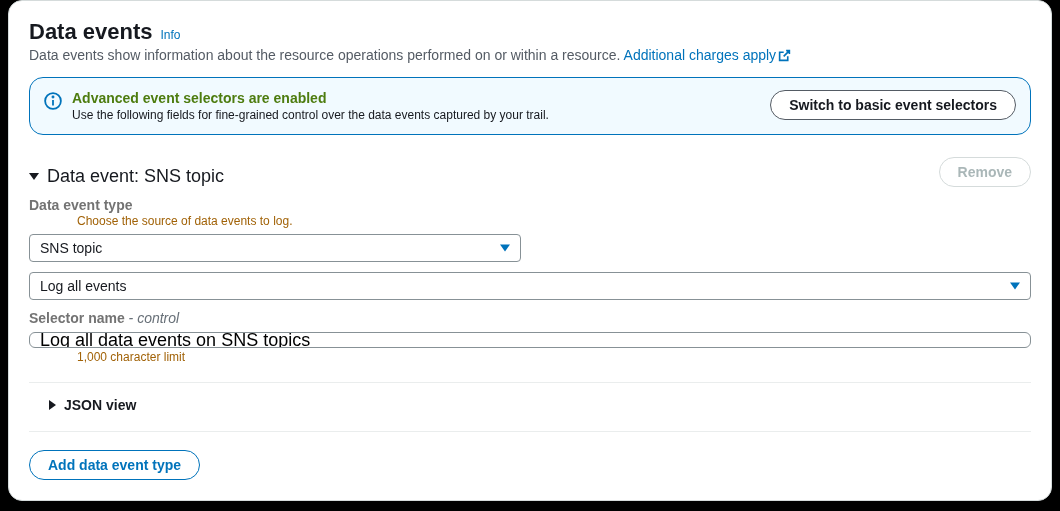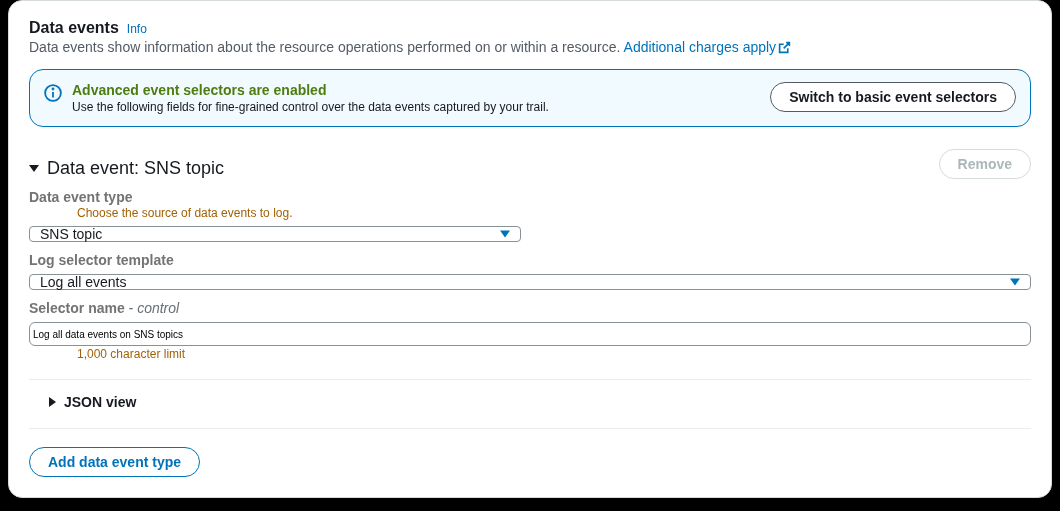--- a/index.html
+++ b/index.html
@@ -17,21 +17,21 @@
     width: 1044px;
     margin: 0 8px 8px 8px;
     padding: 18px 20px 20px 20px;
   }
   .panel-header {
     display: flex;
     align-items: baseline;
     gap: 8px;
   }
   .panel-title {
-    font-size: 16px;
+    font-size: 22px;
     font-weight: 700;
     color: #16191f;
     text-align: center;
   }
   .info-link {
     font-size: 12px;
     color: #0073bb;
     font-weight: 400;
     cursor: pointer;
   }
@@ -105,21 +105,21 @@
   }
   .section-title { font-size: 18px; color: #16191f; font-weight: 400; }
   .field { margin-top: 10px; }
   .field-label { font-weight: 700; font-size: 14px; color: #737373; }
   .field-hint { font-size: 12px; color: #a16207; margin-top: 1px; margin-left: 48px; }
   .optional { font-style: italic; font-weight: 400; color: #687078; }
   .select {
     position: relative;
     border: 1px solid #879196;
     border-radius: 4px;
-    height: 16px;
+    height: 28px;
     display: flex;
     align-items: center;
     padding: 0 34px 0 10px;
     margin-top: 6px;
     background: #fff;
     cursor: pointer;
   }
   .select .sel-caret {
     position: absolute;
     right: 10px;
@@ -128,25 +128,25 @@
     width: 0; height: 0;
     border-left: 5px solid transparent;
     border-right: 5px solid transparent;
     border-top: 7px solid #0073bb;
   }
   .select-narrow { width: 492px; }
   .select-full { width: 100%; }
   .text-input {
     border: 1px solid #879196;
     border-radius: 6px;
-    height: 24px;
+    height: 16px;
     width: 100%;
-    padding: 0 3px;
+    padding: 0 10px;
     margin-top: 6px;
-    font-size: 10px;
+    font-size: 18px;
     font-family: inherit;
   }
   .divider { border: none; border-top: 1px solid #eaeded; margin: 18px 0 0 0; }
   .json-row {
     display: flex;
     align-items: center;
     gap: 8px;
     margin-top: 14px;
     cursor: pointer;
     padding-left: 20px;
@@ -195,21 +195,20 @@
   <div class="field">
     <div class="field-label">Data event type</div>
     <div class="field-hint">Choose the source of data events to log.</div>
     <div class="select select-narrow">
       <span>SNS topic</span>
       <span class="sel-caret"></span>
     </div>
   </div>
 
   <div class="field">
-    <div class="field-label">Log selector template</div>
     <div class="select select-full">
       <span>Log all events</span>
       <span class="sel-caret"></span>
     </div>
   </div>
 
   <div class="field">
     <div>
       <span class="field-label">Selector name</span><span class="optional"> - control</span>
     </div>

